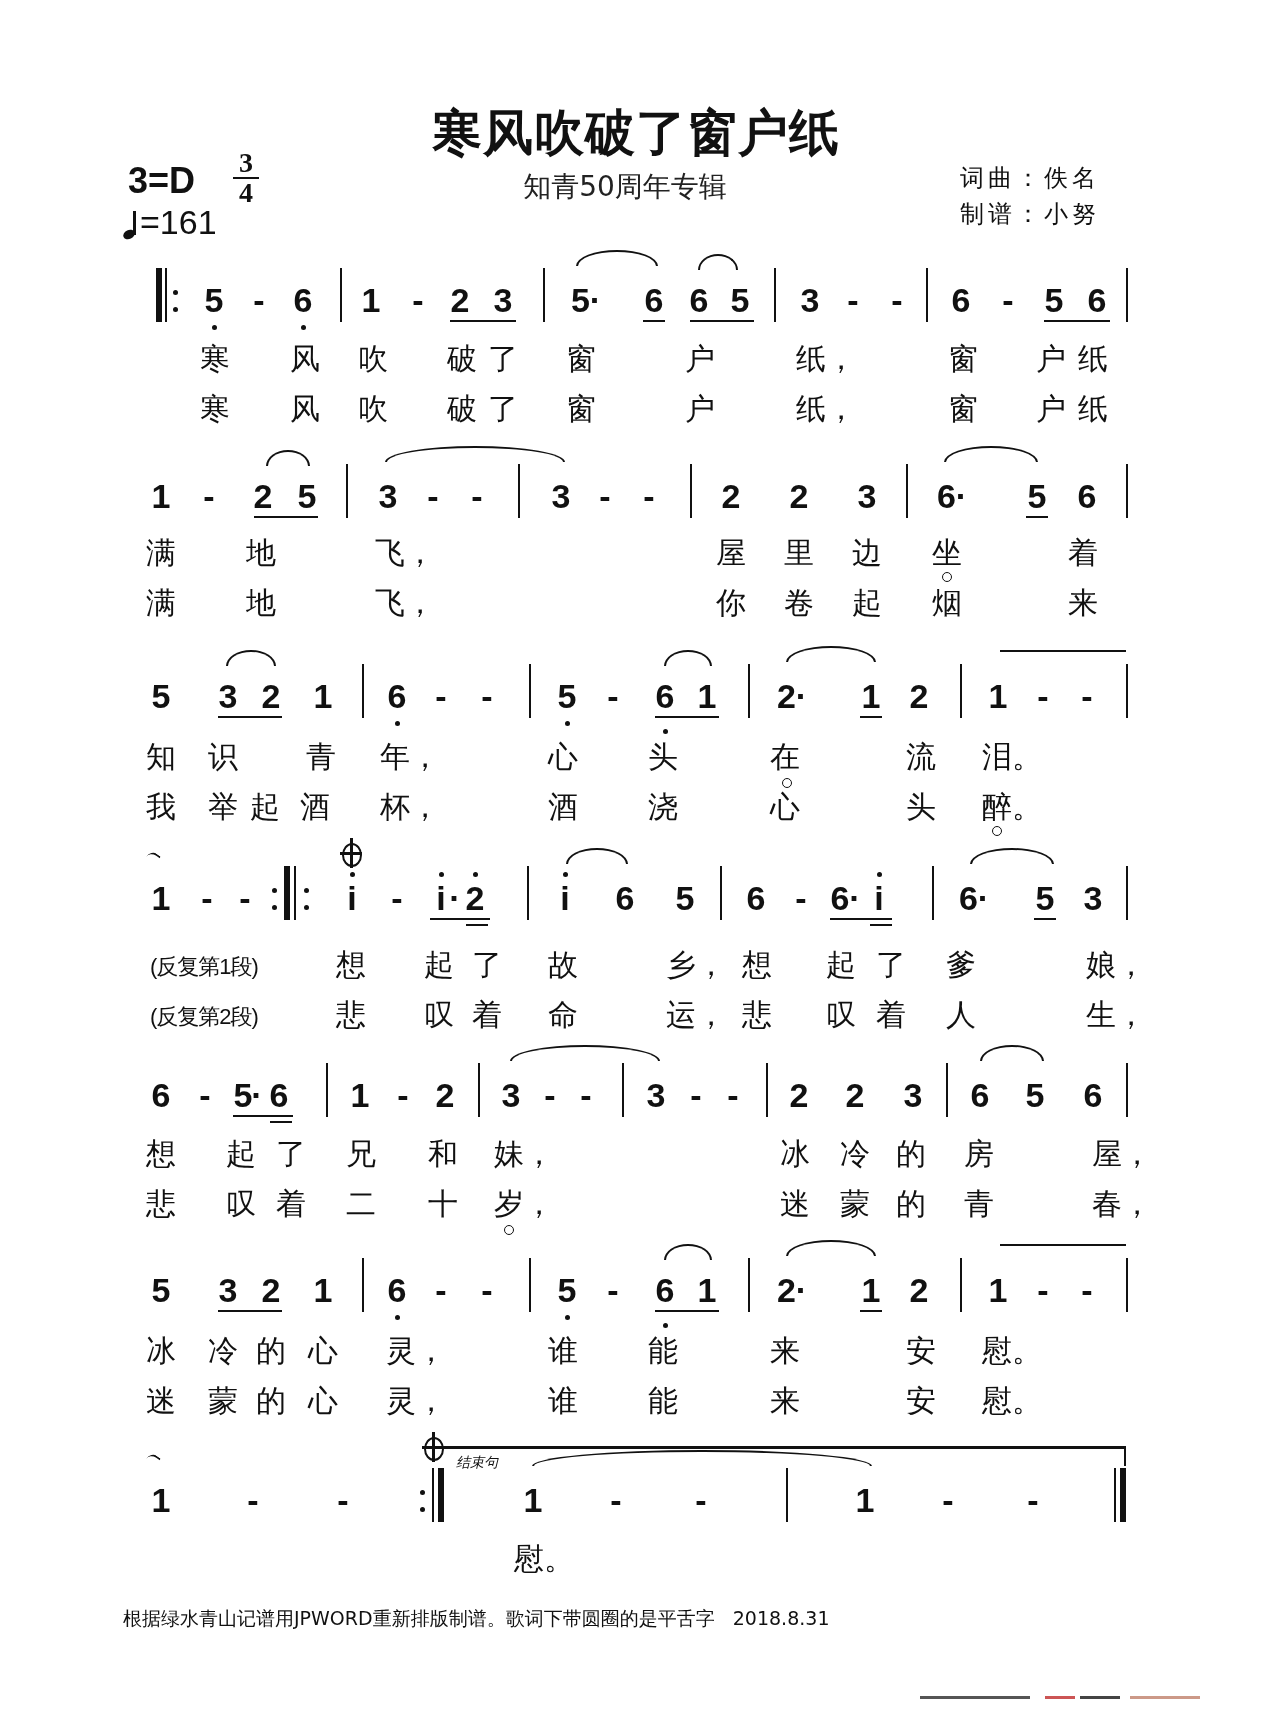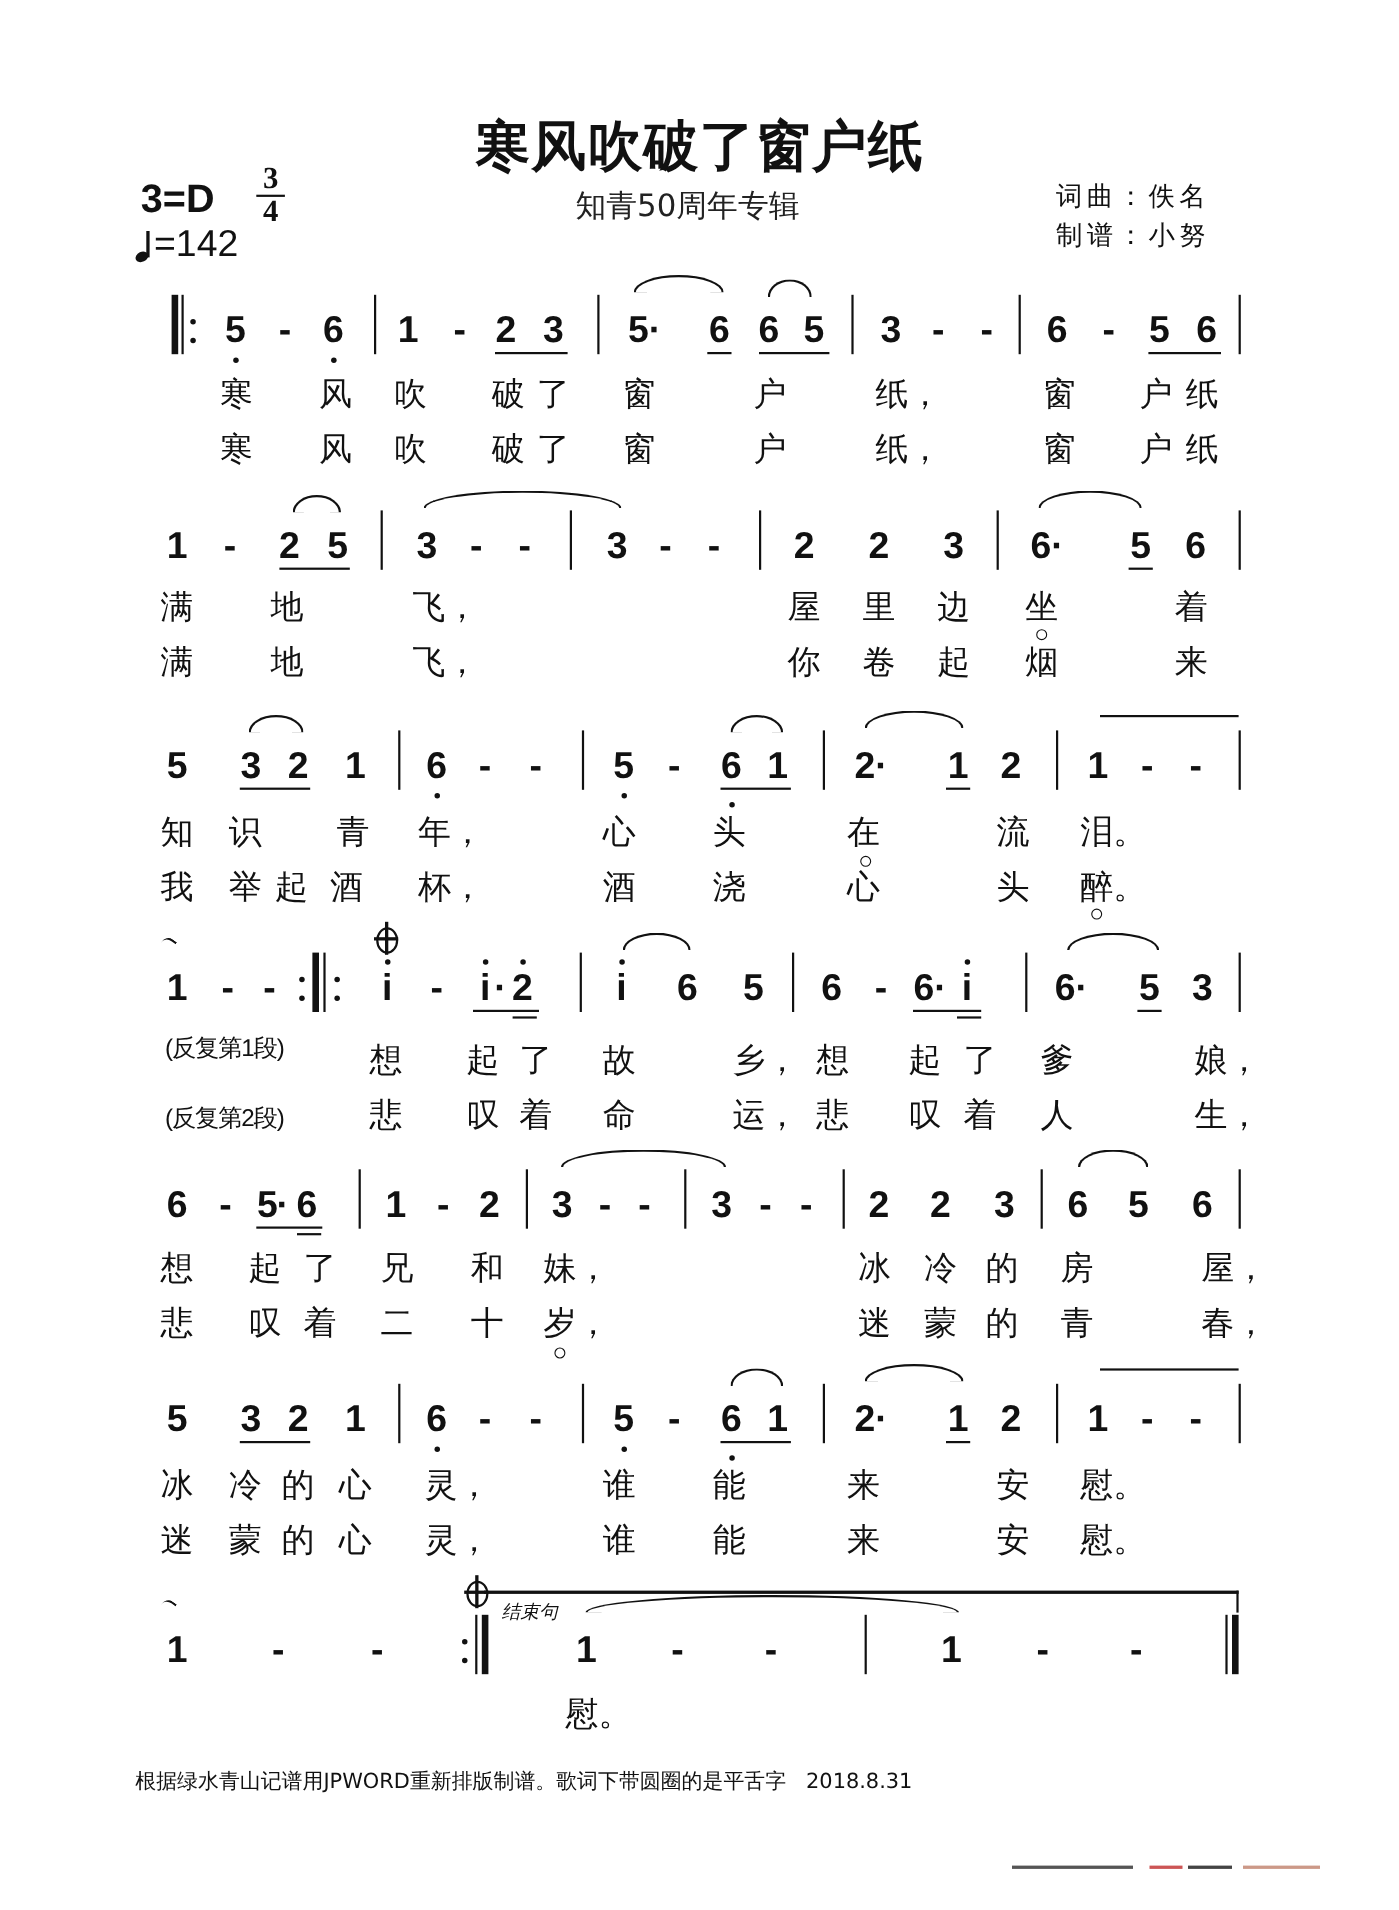--- a/index.html
+++ b/index.html
@@ -33,38 +33,38 @@
   .lyr span { position:absolute; top:0; }
   .ring { position:absolute; width:8px; height:8px; border:1.5px solid #111; border-radius:50%; }
   .verse-label { position:absolute; font-family:"Liberation Sans", sans-serif; font-size:22px; letter-spacing:-1px; }
   .breath { position:absolute; width:12px; height:12px; border-top:2px solid #111; border-radius:60% 0 0 0; transform:rotate(35deg); }
   .coda { position:absolute; width:22px; height:30px; }
   .coda .ov { position:absolute; left:2px; top:5px; width:16px; height:20px; border:2.5px solid #111; border-radius:50%; }
   .coda .v { position:absolute; left:10px; top:0; width:2.5px; height:30px; background:#111; }
   .coda .h { position:absolute; left:0; top:14px; width:22px; height:2.5px; background:#111; }
   .ending-line { position:absolute; height:2.5px; background:#111; }
   .ending-tick { position:absolute; width:2px; background:#111; }
-  .ending-label { position:absolute; font-family:"Liberation Sans", sans-serif; font-size:17px; font-style:italic; }
+  .ending-label { position:absolute; font-family:"Liberation Sans", sans-serif; font-size:14px; font-style:italic; }
   .footer { left:123px; top:1606px; font-family:"DejaVu Sans", sans-serif; font-size:19px; color:#111; white-space:pre; }
   .watermark { left:920px; top:1690px; width:300px; height:14px; overflow:hidden; }
   .watermark div { position:absolute; top:6px; height:3px; }
 </style>
 </head>
 <body>
 
 <div class="abs title">寒风吹破了窗户纸</div>
 <div class="abs subtitle">知青50周年专辑</div>
 <div class="abs key">3=D</div>
 <div class="abs timesig">
   <div>3</div>
   <div class="bar"></div>
   <div>4</div>
 </div>
 <div class="abs tempo">
-  <span class="note-glyph"><span class="stem"></span><span class="head"></span></span><span>=</span><span>142</span>
+  <span class="note-glyph"><span class="stem"></span><span class="head"></span></span><span>=</span><span>161</span>
 </div>
 <div class="abs credits">
   <div><span>词曲：</span><span>佚名</span></div>
   <div><span>制谱：</span><span>小努</span></div>
 </div>
 
 <div class="row" style="top:280px;">
   <div class="notes">
     <div class="bl thick" style="left:156px;"></div>
     <div class="bl" style="left:165px;"></div>
@@ -293,21 +293,21 @@
     <div class="ul" style="left:830px;width:62px;"></div>
     <div class="ul2" style="left:870px;width:22px;"></div>
     <div class="bl" style="left:932px;"></div>
     <div class="tie" style="left:970px;top:-30px;width:80px;"></div>
     <span class="tok" style="left:954px;width:40px;">6·</span>
     <span class="tok" style="left:1032px;">5</span>
     <div class="ul" style="left:1034px;width:22px;"></div>
     <span class="tok" style="left:1080px;">3</span>
     <div class="bl" style="left:1126px;"></div>
   </div>
-  <div class="verse-label" style="left:150px;top:60px;">(反复第1段)</div>
+  <div class="verse-label" style="left:150px;top:74px;">(反复第1段)</div>
   <div class="verse-label" style="left:150px;top:124px;">(反复第2段)</div>
   <div class="lyr" style="top:70px;">
     <span style="left:336px;">想</span>
     <span style="left:424px;">起</span>
     <span style="left:472px;">了</span>
     <span style="left:548px;">故</span>
     <span style="left:666px;">乡，</span>
     <span style="left:742px;">想</span>
     <span style="left:826px;">起</span>
     <span style="left:876px;">了</span>

